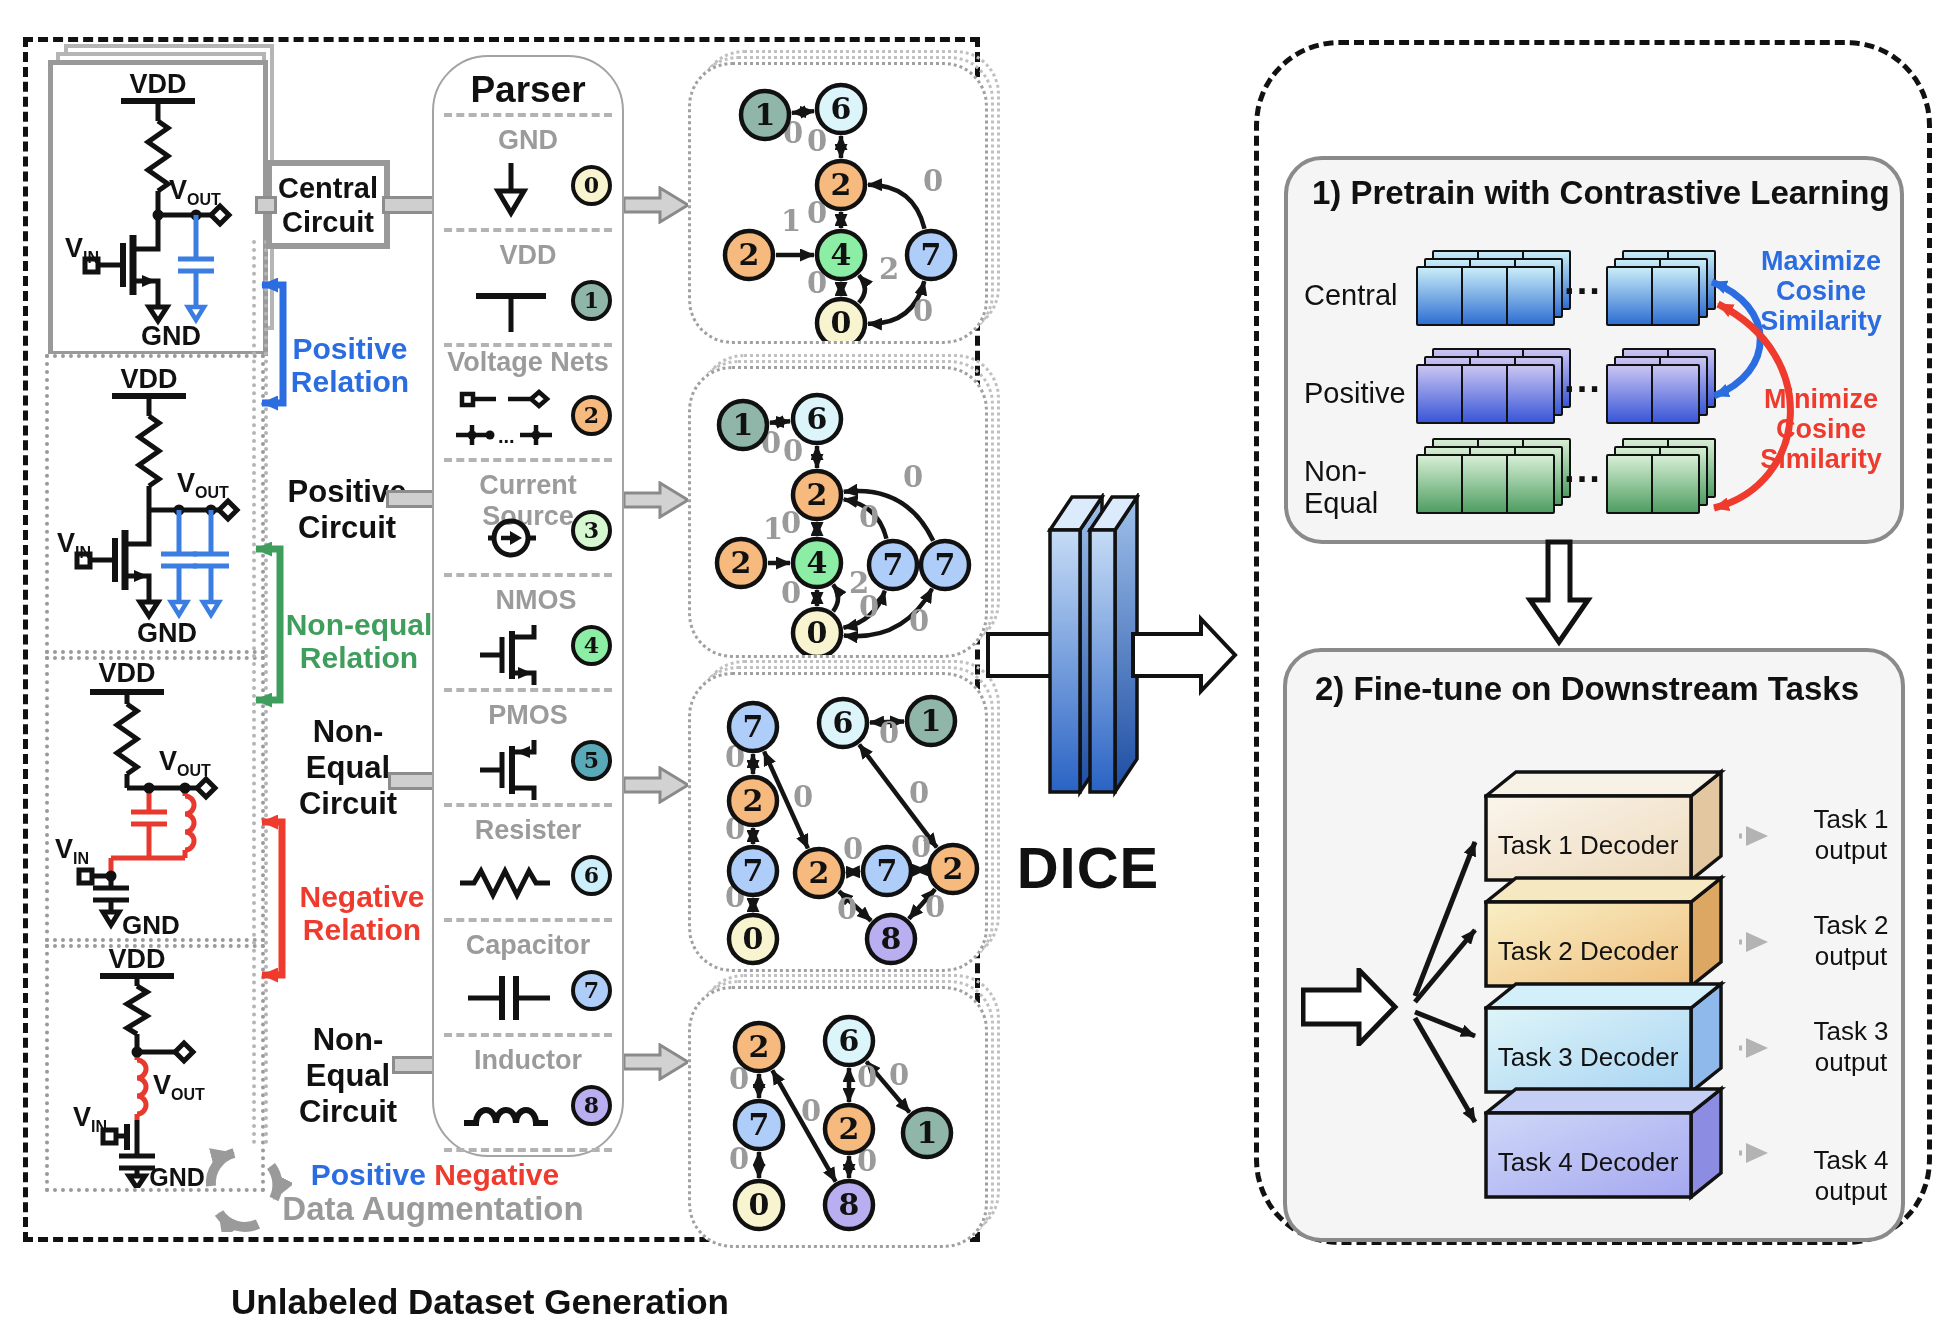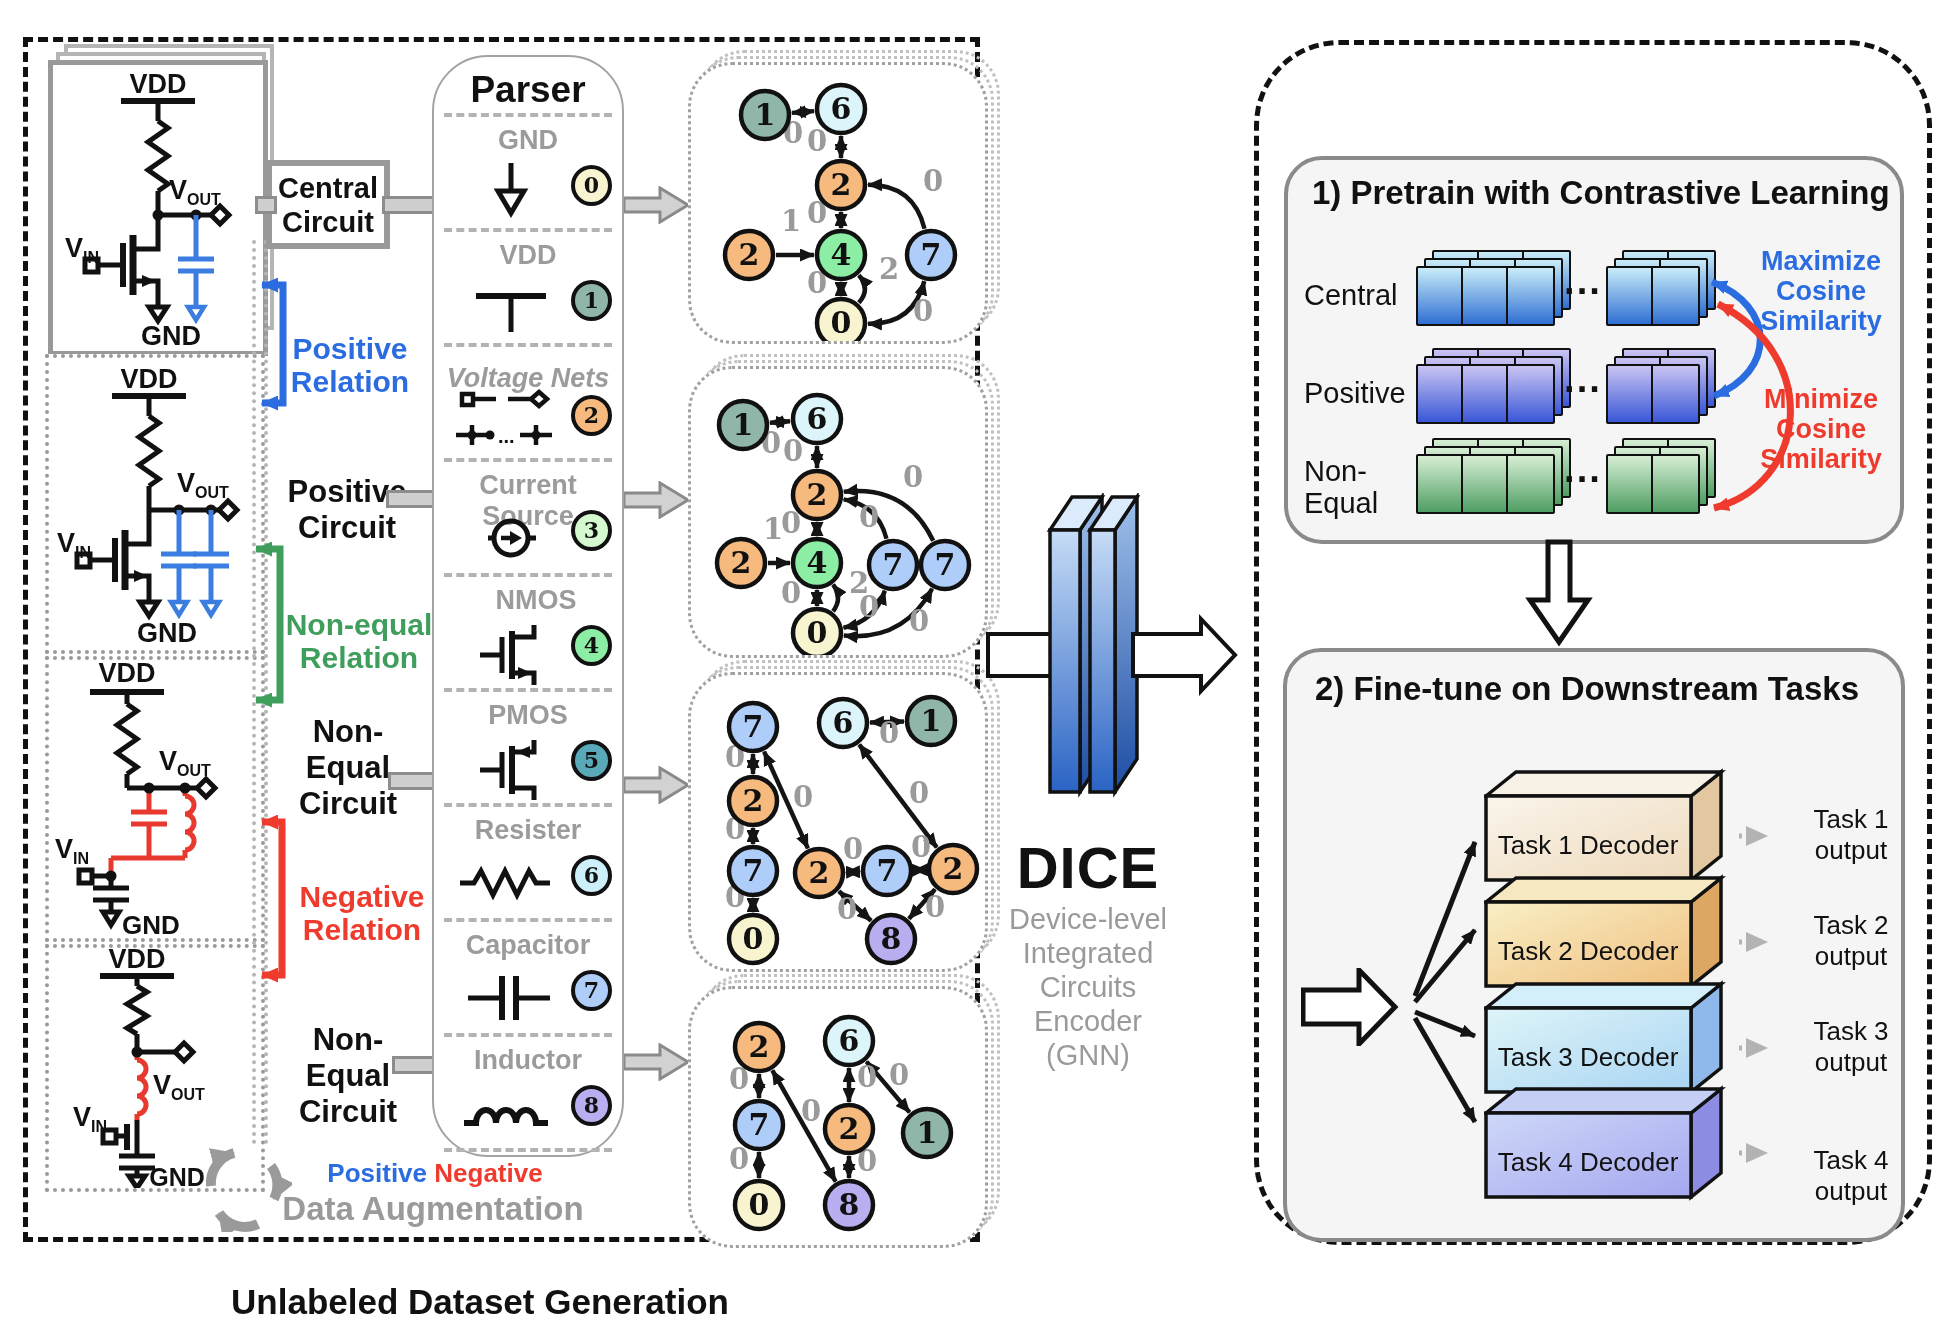--- a/index.html
+++ b/index.html
@@ -31,21 +31,21 @@
   .panel-title{font-weight:bold;font-size:33px;}
   .rowlabel{font-size:29px;line-height:32px;font-weight:500;}
   .card{border:2.5px solid #111;border-radius:2px;}
   .dots{font-weight:bold;font-size:38px;}
   .anno{font-weight:bold;font-size:27px;line-height:30px;text-align:center;}
   .freeze-text{font-size:30px;line-height:36px;font-weight:500;text-align:center;}
   .outlabel{font-size:26px;line-height:31px;font-weight:500;text-align:center;}
   .dice-title{font-weight:800;font-size:58px;text-align:center;letter-spacing:1px;}
   .dice-sub{font-size:29px;line-height:34px;font-weight:500;color:#9a9a9a;text-align:center;}
   .aug-label{font-weight:bold;font-size:33px;color:#9a9a9a;text-align:center;}
-  .aug-pn{font-weight:bold;font-size:26px;text-align:center;}
+  .aug-pn{font-weight:bold;font-size:30px;text-align:center;}
   .dotline{border-left:4px dotted #b5b5b5;}
 </style>
 </head>
 <body>
 
 <div class="canvas" id="root">
 
   <svg width="0" height="0" style="position:absolute">
     <defs id="gdefs">
         <marker id="mB" markerUnits="userSpaceOnUse" markerWidth="15" markerHeight="13" refX="14" refY="6.5" orient="auto-start-reverse">
@@ -282,21 +282,21 @@
       </div>
       <div class="pitem abs" style="left: 10px; top: 171px; width: 168px; height: 115px;">
         <div class="pitem-label abs" style="left: 0px; top: 8px;">VDD</div>
         <svg width="130" height="68" viewBox="0 0 130 68" class="abs" style="position: absolute; left: 2px; top: 42px;">
           <line x1="30" y1="22" x2="100" y2="22" stroke="#111" stroke-width="6"></line>
           <line x1="65" y1="22" x2="65" y2="58" stroke="#111" stroke-width="5"></line>
         </svg>
         <div class="badge abs" style="right: 0px; top: 48px; background: rgb(143, 182, 169);">1</div>
       </div>
       <div class="pitem abs" style="left: 10px; top: 286px; width: 168px; height: 115px;">
-        <div class="pitem-label abs" style="left: 0px; top: 16px; font-style: italic;">Voltage Nets</div>
+        <div class="pitem-label abs" style="left: 0px; top: 0;">Voltage Nets</div>
         <svg width="130" height="68" viewBox="0 0 130 68" class="abs" style="position: absolute; left: 2px; top: 42px;">
           <rect x="16" y="5" width="11" height="11" fill="#fff" stroke="#111" stroke-width="4.5"></rect>
           <line x1="27" y1="10" x2="50" y2="10" stroke="#111" stroke-width="4.5"></line>
           <line x1="62" y1="10" x2="86" y2="10" stroke="#111" stroke-width="4.5"></line>
           <path d="M93,3 l8,7 l-8,7 l-8,-7 z" fill="#fff" stroke="#111" stroke-width="4.5"></path>
           <line x1="10" y1="46" x2="44" y2="46" stroke="#111" stroke-width="4.5"></line>
           <line x1="26" y1="36" x2="26" y2="56" stroke="#111" stroke-width="4.5"></line>
           <circle cx="26" cy="46" r="4.5" fill="#111"></circle>
           <circle cx="44" cy="46" r="4.5" fill="#111"></circle>
           <text x="52" y="54" style="font:bold 20px 'Liberation Sans'" fill="#111">...</text>
@@ -541,27 +541,20 @@
       <path d="M2,141 H66 V183 H2 z" fill="#fff" stroke="#111" stroke-width="4"></path>
       <path d="M94,37 L116,4 L116,266 L94,299 z" fill="url(#gSide)" stroke="#111" stroke-width="3.5"></path>
       <path d="M64,37 L86,4 L116,4 L94,37 z" fill="#dcebfb" stroke="#111" stroke-width="3.5"></path>
       <rect x="64" y="37" width="30" height="262" fill="url(#gFront)" stroke="#111" stroke-width="3.5"></rect>
       <path d="M129,37 L151,4 L151,266 L129,299 z" fill="url(#gSide)" stroke="#111" stroke-width="3.5"></path>
       <path d="M104,37 L126,4 L151,4 L129,37 z" fill="#dcebfb" stroke="#111" stroke-width="3.5"></path>
       <rect x="104" y="37" width="25" height="262" fill="url(#gFront)" stroke="#111" stroke-width="3.5"></rect>
       <path d="M147,141 H215 V126 L249,162 L215,198 V183 H147 z" fill="#fff" stroke="#111" stroke-width="4"></path>
     </svg>
     <div class="dice-title abs" style="left: 998px; top: 834px; width: 180px;">DICE</div>
-    <div class="dice-sub abs" style="left: 993px; top: 902px; width: 190px;">
-      <div class="abs" style="position: static;">Device-level</div>
-      <div class="abs" style="position: static;">Integrated</div>
-      <div class="abs" style="position: static;">Circuits</div>
-      <div class="abs" style="position: static;">Encoder</div>
-      <div class="abs" style="position: static;">(GNN)</div>
-    </div>
     <div class="dashedbox abs" style="left: 1254px; top: 40px; width: 668px; height: 1195px; border-radius: 85px;"></div>
     <div class="panel abs" style="left: 1284px; top: 156px; width: 612px; height: 380px;">
       <div class="panel-title abs" style="left: 24px; top: 14px;">1) Pretrain with Contrastive Learning</div>
       <div class="rowlabel abs" style="left: 16px; top: 119px; width: 106px;">
         <div class="abs" style="position: static;">Central</div>
       </div>
       <div class="abs" style="left: 128px; top: 90px; width: 153px; height: 74px;">
         <div class="card abs" style="left: 16px; top: 0px; width: 45px; height: 56px; background: linear-gradient(rgb(201, 236, 248), rgb(47, 111, 210));"></div>
         <div class="card abs" style="left: 61px; top: 0px; width: 45px; height: 56px; background: linear-gradient(rgb(201, 236, 248), rgb(47, 111, 210));"></div>
         <div class="card abs" style="left: 106px; top: 0px; width: 45px; height: 56px; background: linear-gradient(rgb(201, 236, 248), rgb(47, 111, 210));"></div>

